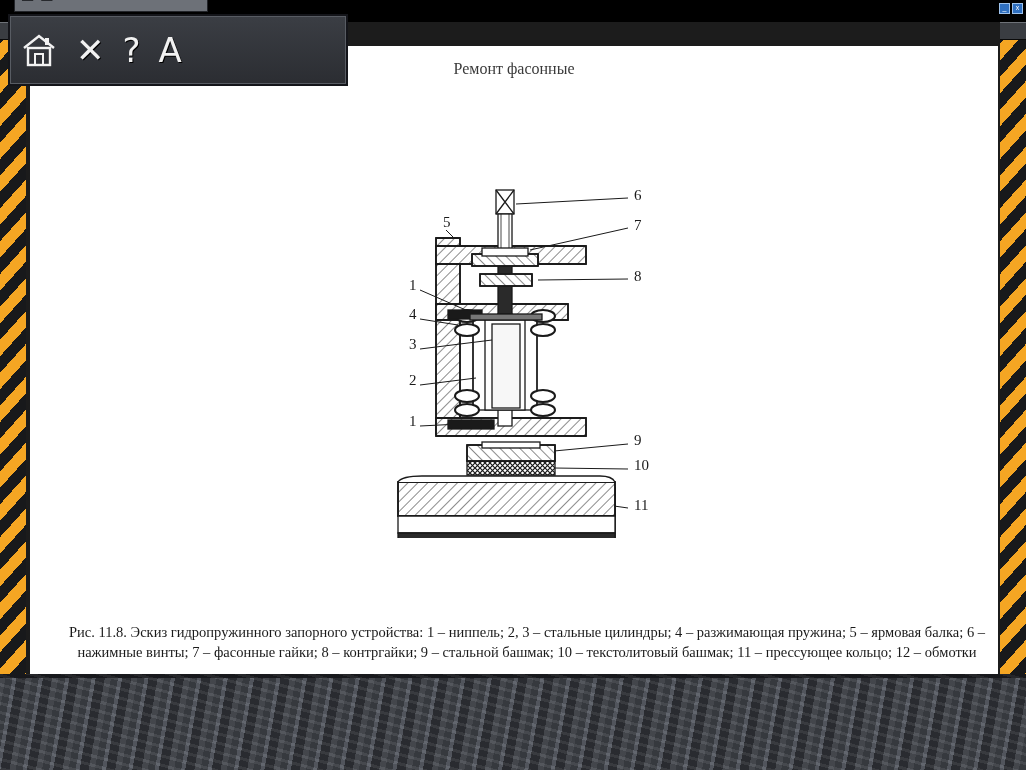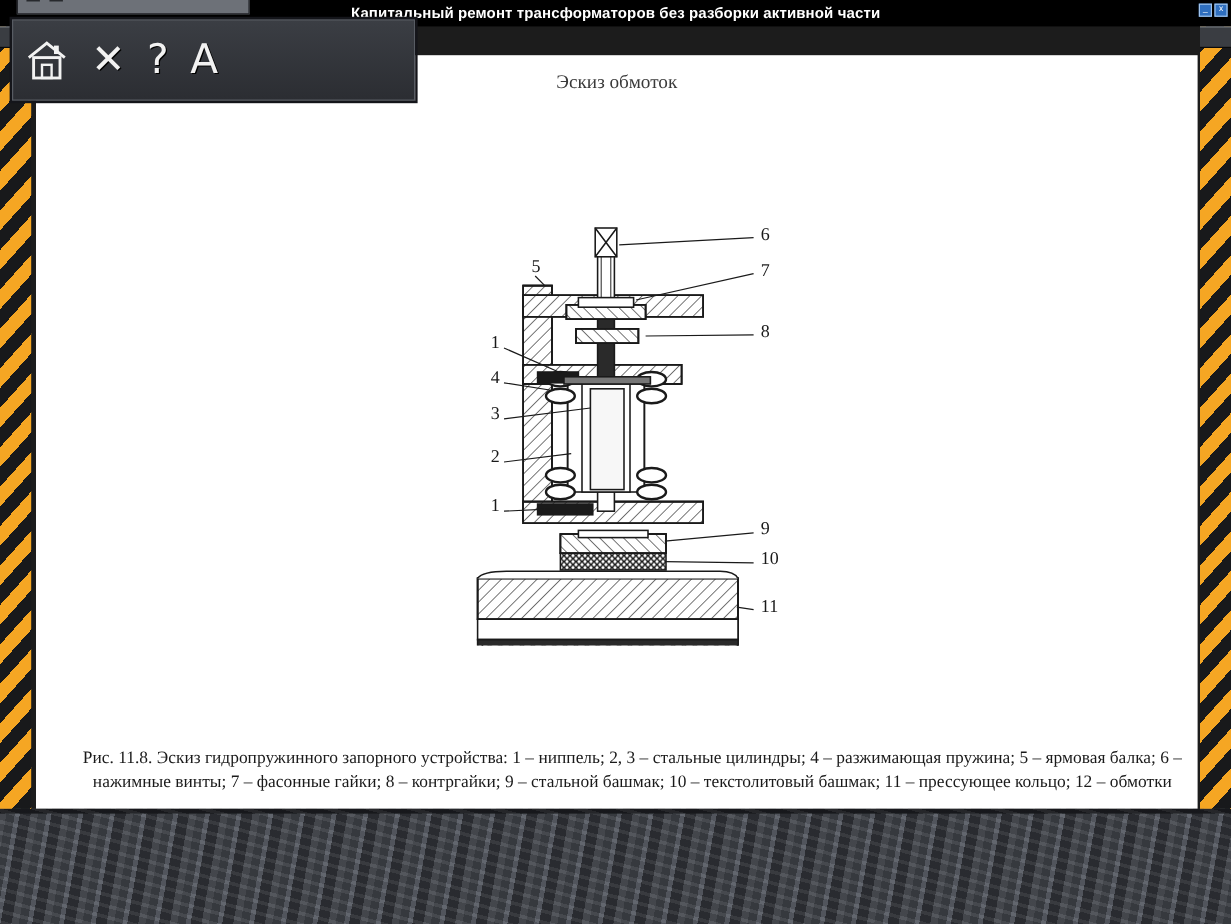--- a/index.html
+++ b/index.html
@@ -207,38 +207,37 @@
     height: 4px;
     background: #1a1b1f;
   }
 </style>
 </head>
 <body>
 
 <div id="app">
 
   <div class="titlebar">
-    <div class="title-text">Капитальный ремонт трансформаторов без разборки активной части</div>
     <div class="win-buttons">
       <div class="win-btn">_</div>
       <div class="win-btn">x</div>
     </div>
   </div>
 
   <div class="stripe-col left">
     <div class="clip-top"></div>
     <div class="clip-bottom"></div>
   </div>
   <div class="stripe-col right">
     <div class="clip-top"></div>
     <div class="clip-bottom"></div>
   </div>
 
   <div class="page">
-    <div class="page-heading">Эскиз обмоток</div>
+    <div class="page-heading">Ремонт фасонные</div>
 
     <div class="figure-wrap">
       <svg class="figure-svg" width="968" height="460" viewBox="0 0 968 460">
         <defs>
           <pattern id="hatchR" width="7" height="7" patternUnits="userSpaceOnUse" patternTransform="rotate(45)">
             <line x1="0" y1="0" x2="0" y2="7" stroke="#1a1a1a" stroke-width="1"></line>
           </pattern>
           <pattern id="hatchL" width="7" height="7" patternUnits="userSpaceOnUse" patternTransform="rotate(-45)">
             <line x1="0" y1="0" x2="0" y2="7" stroke="#1a1a1a" stroke-width="1"></line>
           </pattern>

